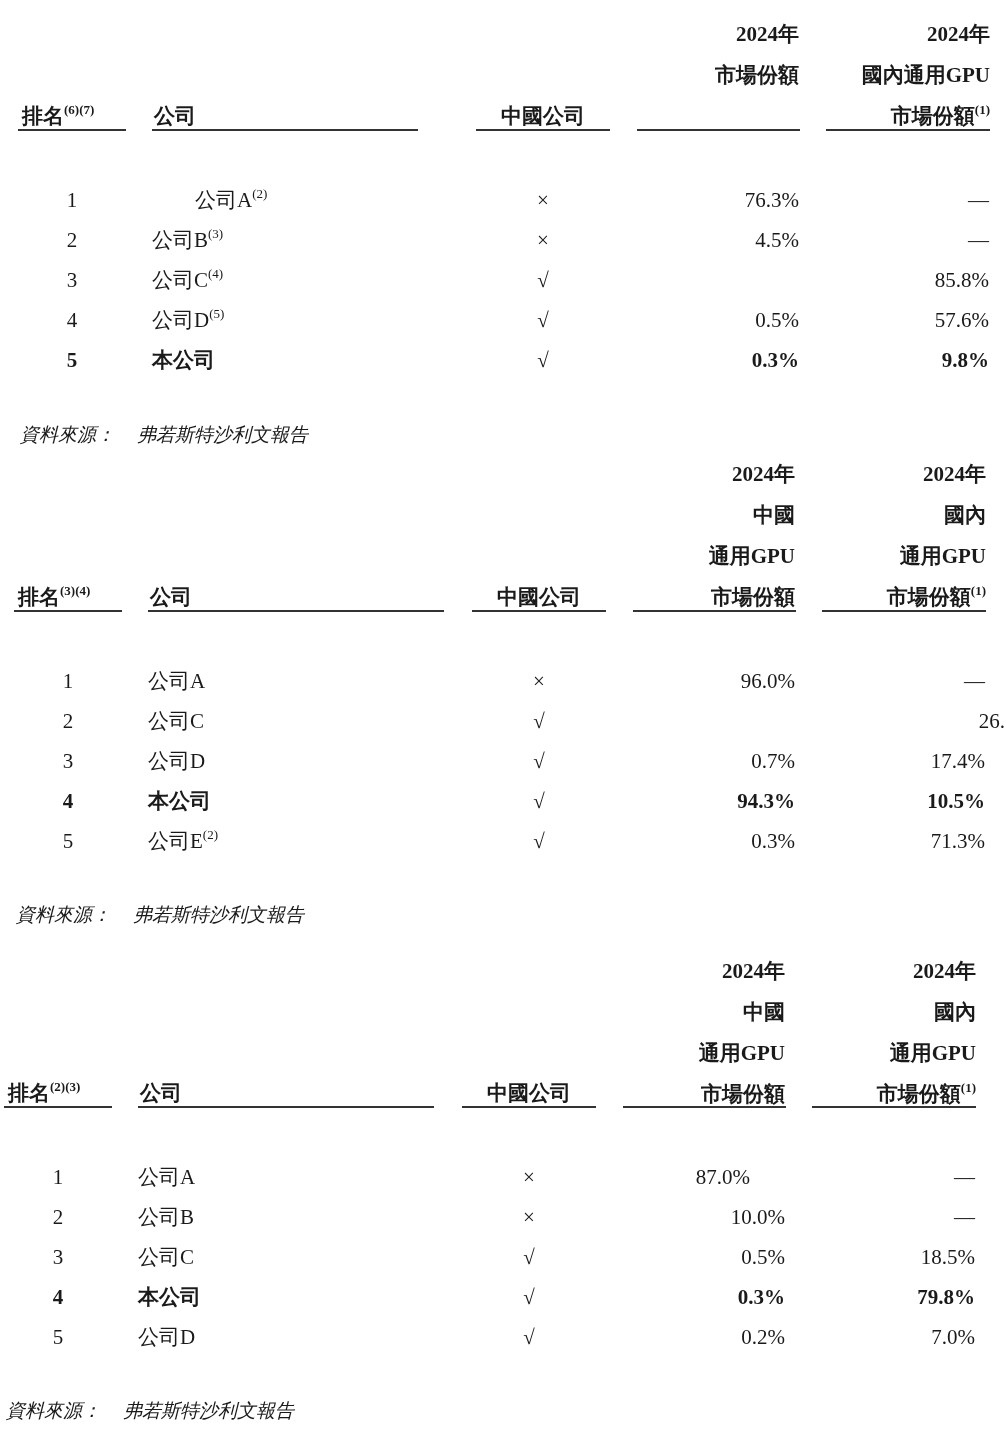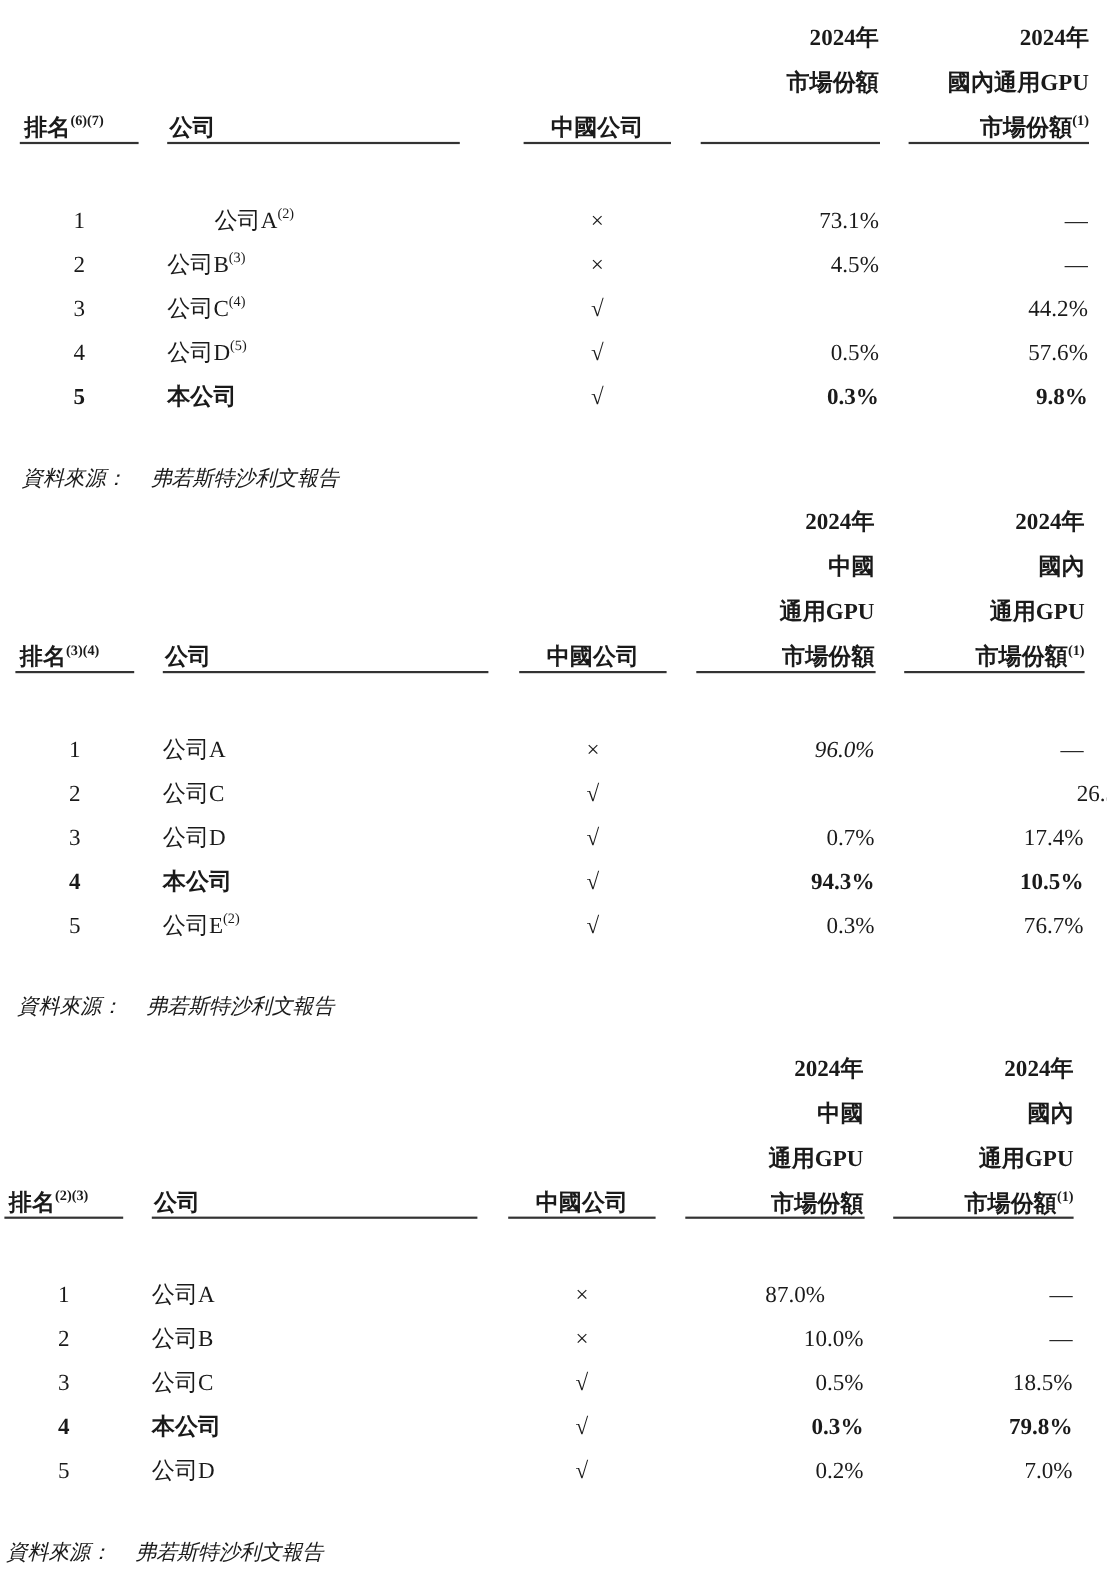--- a/index.html
+++ b/index.html
@@ -48,35 +48,35 @@
     <span class="hdr-line">2024年</span>
     <span class="hdr-line">國內通用GPU</span>
     <span class="hdr-line"><span>市場份額</span><sup>(1)</sup></span>
   </div>
   <div class="rule" style="left:826px; width:164px; top:129px;"></div>
 
   <div class="row" style="top:180px;">
     <span class="cell center" style="left:52px; width:40px;">1</span>
     <span class="cell" style="left:152px;margin-left:43px;"><span>公司A</span><sup>(2)</sup></span>
     <span class="cell center" style="left:476px; width:134px;">×</span>
-    <span class="cell right" style="left:637px; width:162px;">73.1%</span>
+    <span class="cell right" style="left:637px; width:162px;">76.3%</span>
     <span class="cell right" style="left:826px; width:163px;">—</span>
   </div>
   <div class="row" style="top:220px;">
     <span class="cell center" style="left:52px; width:40px;">2</span>
     <span class="cell" style="left:152px;"><span>公司B</span><sup>(3)</sup></span>
     <span class="cell center" style="left:476px; width:134px;">×</span>
     <span class="cell right" style="left:637px; width:162px;">4.5%</span>
     <span class="cell right" style="left:826px; width:163px;">—</span>
   </div>
   <div class="row" style="top:260px;">
     <span class="cell center" style="left:52px; width:40px;">3</span>
     <span class="cell" style="left:152px;"><span>公司C</span><sup>(4)</sup></span>
     <span class="cell center" style="left:476px; width:134px;">√</span>
-    <span class="cell right" style="left:826px; width:163px;">44.2%</span>
+    <span class="cell right" style="left:826px; width:163px;">85.8%</span>
   </div>
   <div class="row" style="top:300px;">
     <span class="cell center" style="left:52px; width:40px;">4</span>
     <span class="cell" style="left:152px;"><span>公司D</span><sup>(5)</sup></span>
     <span class="cell center" style="left:476px; width:134px;">√</span>
     <span class="cell right" style="left:637px; width:162px;">0.5%</span>
     <span class="cell right" style="left:826px; width:163px;">57.6%</span>
   </div>
   <div class="row bold" style="top:340px;">
     <span class="cell center" style="left:52px; width:40px;">5</span>
@@ -120,21 +120,21 @@
     <span class="hdr-line">國內</span>
     <span class="hdr-line">通用GPU</span>
     <span class="hdr-line"><span>市場份額</span><sup>(1)</sup></span>
   </div>
   <div class="rule" style="left:822px; width:164px; top:610px;"></div>
 
   <div class="row" style="top:661px;">
     <span class="cell center" style="left:48px; width:40px;">1</span>
     <span class="cell" style="left:148px;"><span>公司A</span><sup></sup></span>
     <span class="cell center" style="left:472px; width:134px;">×</span>
-    <span class="cell right" style="left:633px; width:162px;font-style:italic;">96.0%</span>
+    <span class="cell right" style="left:633px; width:162px;">96.0%</span>
     <span class="cell right" style="left:822px; width:163px;">—</span>
   </div>
   <div class="row" style="top:701px;">
     <span class="cell center" style="left:48px; width:40px;">2</span>
     <span class="cell" style="left:148px;"><span>公司C</span><sup></sup></span>
     <span class="cell center" style="left:472px; width:134px;">√</span>
     <span class="cell right" style="left:870px; width:163px;">26.3%</span>
   </div>
   <div class="row" style="top:741px;">
     <span class="cell center" style="left:48px; width:40px;">3</span>
@@ -148,21 +148,21 @@
     <span class="cell" style="left:148px;">本公司</span>
     <span class="cell center" style="left:472px; width:134px; font-weight:normal;">√</span>
     <span class="cell right" style="left:633px; width:162px;">94.3%</span>
     <span class="cell right" style="left:822px; width:163px;">10.5%</span>
   </div>
   <div class="row" style="top:821px;">
     <span class="cell center" style="left:48px; width:40px;">5</span>
     <span class="cell" style="left:148px;"><span>公司E</span><sup>(2)</sup></span>
     <span class="cell center" style="left:472px; width:134px;">√</span>
     <span class="cell right" style="left:633px; width:162px;">0.3%</span>
-    <span class="cell right" style="left:822px; width:163px;">76.7%</span>
+    <span class="cell right" style="left:822px; width:163px;">71.3%</span>
   </div>
 
   <div class="source" style="left:16px; top:902px;">
     <span>資料來源：</span><span class="gap"></span><span>弗若斯特沙利文報告</span>
   </div>
 </div>
 
 <div class="tbl" style="top:0;">
   <div class="hdr-cell" style="left:8px; top:1073px;">
     <span>排名</span><sup>(2)(3)</sup>

